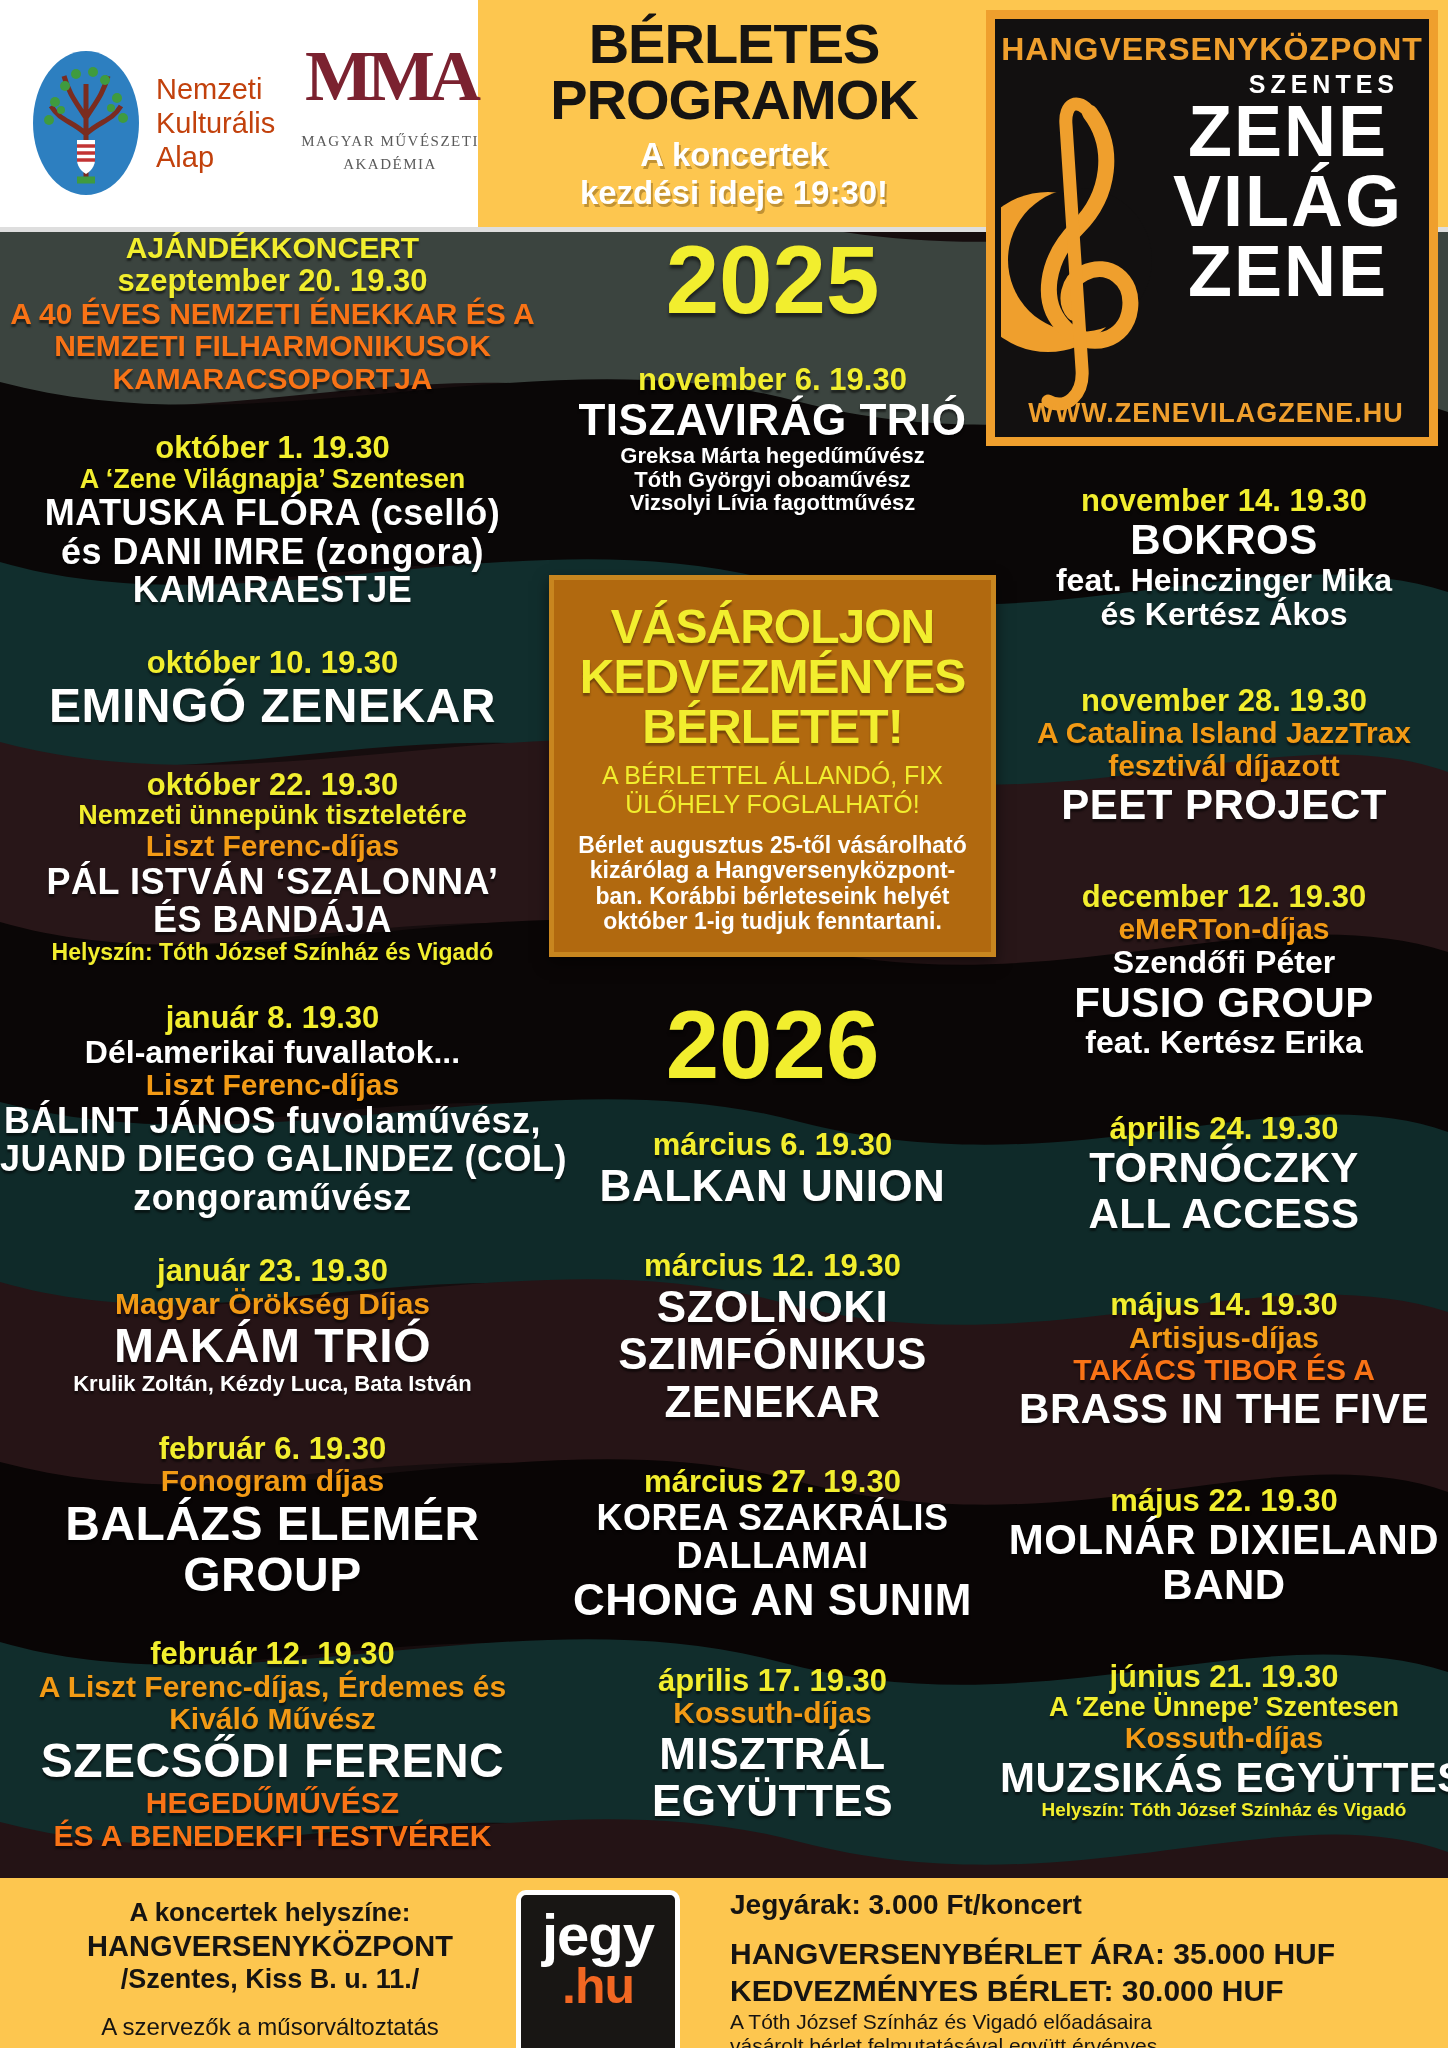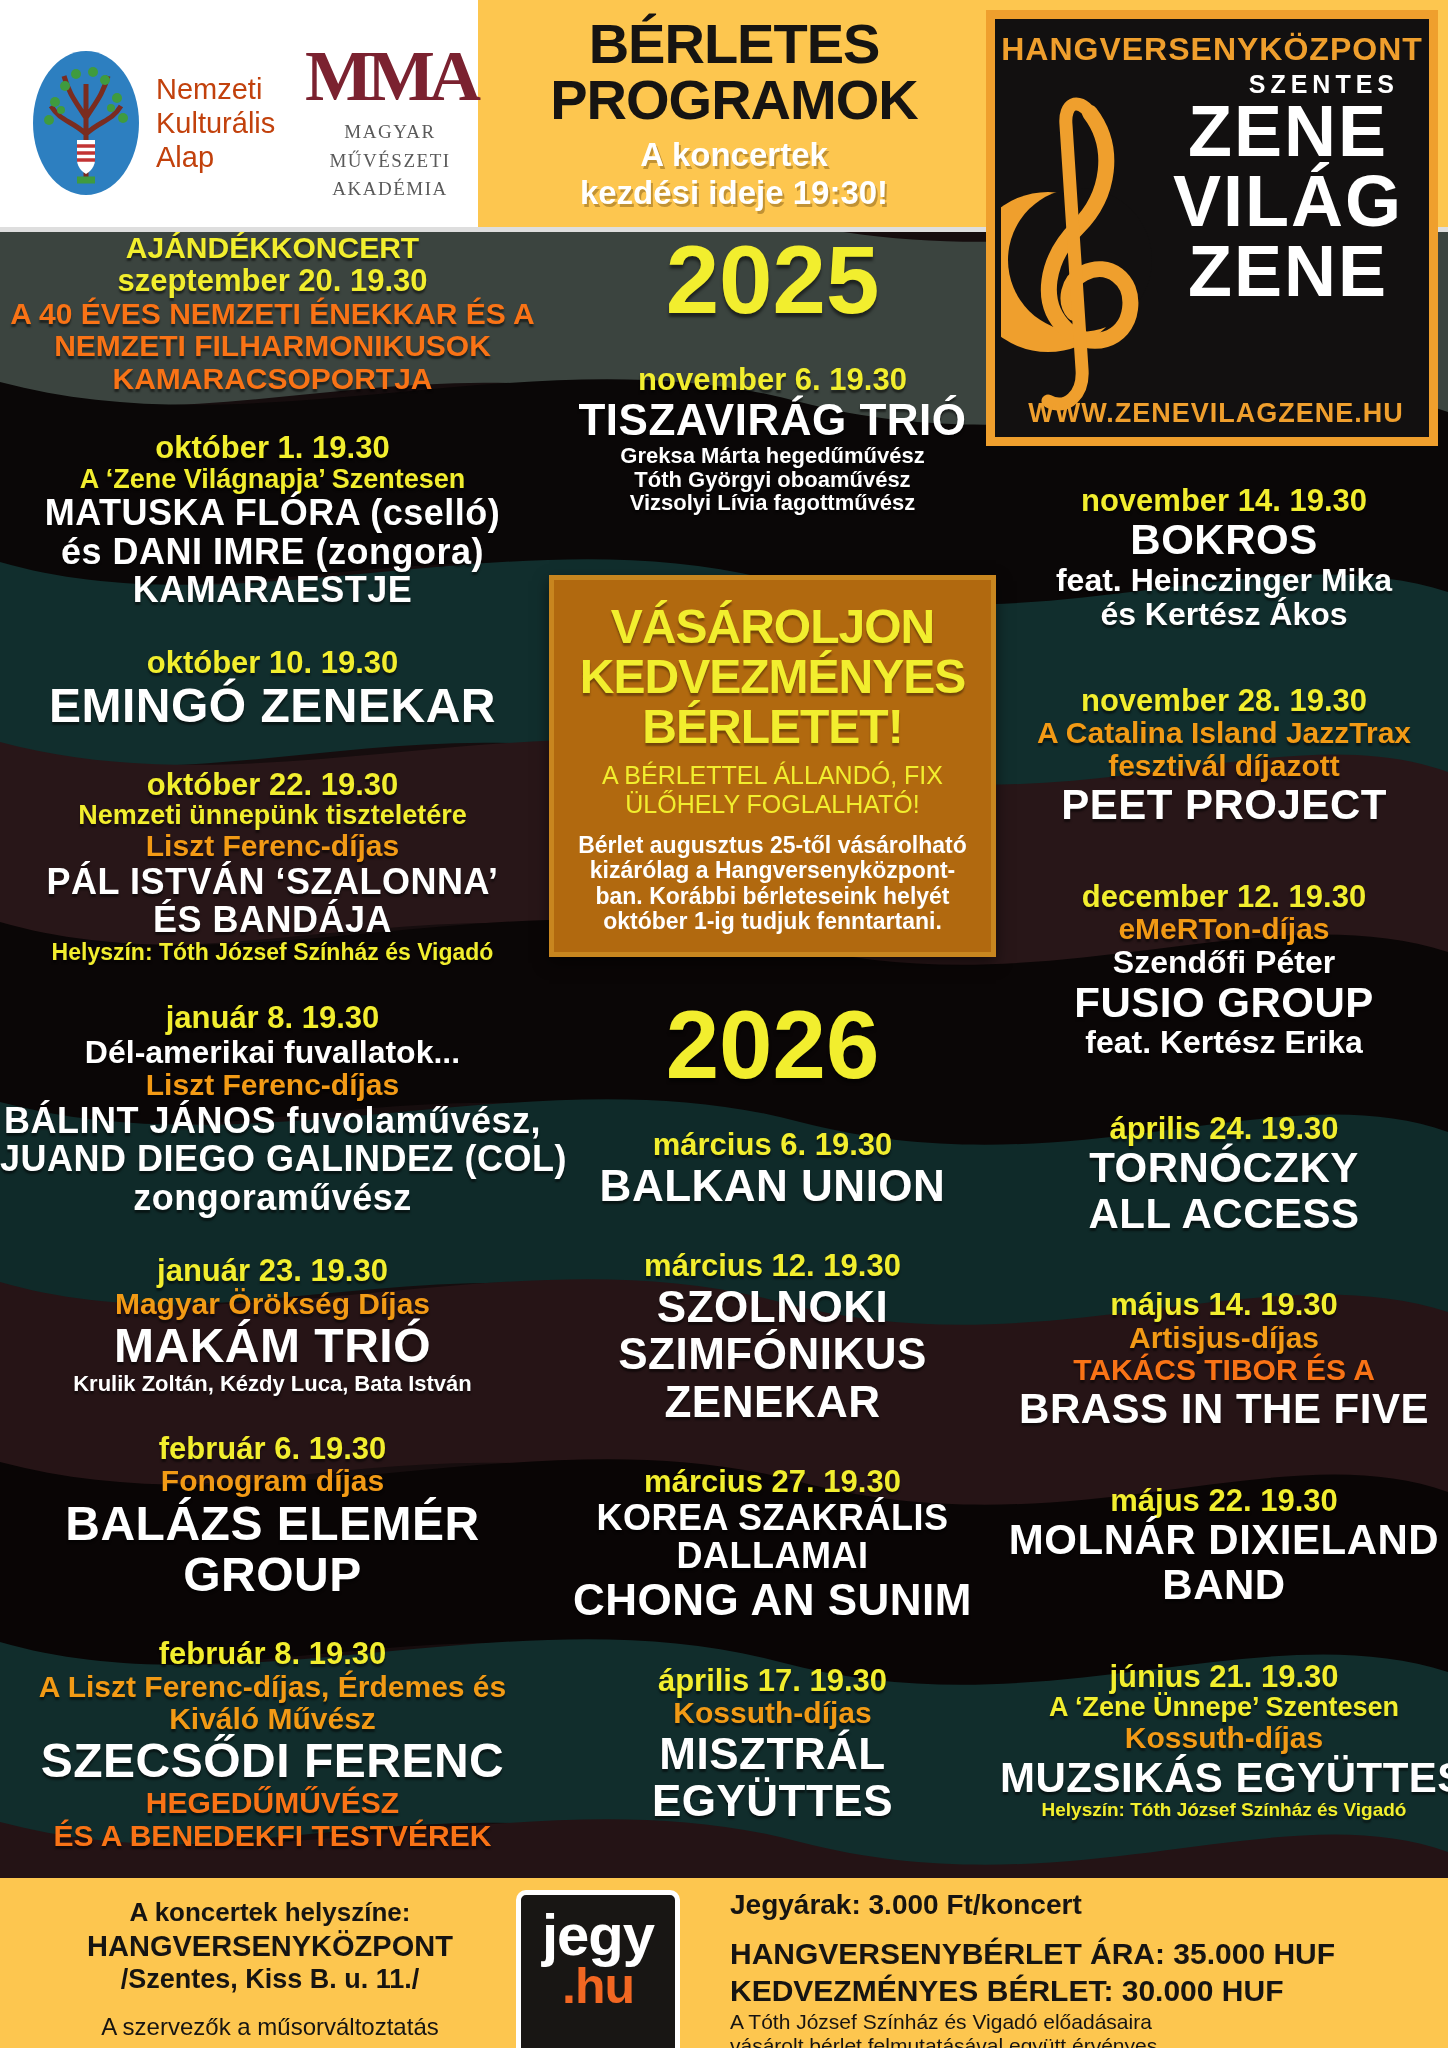--- a/index.html
+++ b/index.html
@@ -14,21 +14,21 @@
   body{margin:0;background:#ffffff;font-family:"Liberation Sans","DejaVu Sans",sans-serif;}
   .poster{position:relative;width:1448px;height:2048px;overflow:hidden;background:#160d0e;}
 
   
   .header{position:absolute;top:0;left:0;width:1448px;height:232px;background:#ffffff;border-bottom:5px solid #dedede;z-index:5;}
   .header-yellow{position:absolute;top:0;left:478px;right:0;height:227px;background:var(--hdr-yellow);}
   .nka{position:absolute;left:30px;top:48px;display:flex;align-items:center;gap:14px;}
   .nka-text{color:#c2410c;font-size:29px;line-height:1.18;font-weight:400;}
   .mma{position:absolute;left:300px;top:40px;width:180px;text-align:center;}
   .mma-acronym{font-family:"Liberation Serif","DejaVu Serif",serif;font-size:72px;font-weight:700;color:#7b2230;letter-spacing:-6px;line-height:1;}
-  .mma-name{font-family:"Liberation Serif","DejaVu Serif",serif;font-size:19px;color:#5a5a5a;letter-spacing:1.5px;line-height:1.5;margin-top:6px;}
+  .mma-name{font-family:"Liberation Serif","DejaVu Serif",serif;font-size:15px;color:#5a5a5a;letter-spacing:1.5px;line-height:1.5;margin-top:18px;}
   .hdr-title{position:absolute;left:478px;top:16px;width:512px;text-align:center;}
   .hdr-title-line{font-size:56px;font-weight:900;color:#161412;line-height:1.0;letter-spacing:-1px;}
   .hdr-sub-line{font-size:33px;font-weight:900;color:#ffffff;line-height:1.15;text-shadow:2px 3px 0 rgba(80,50,0,.35);}
   .hdr-sub-wrap{margin-top:8px;}
 
   
   .logo-box{position:absolute;top:10px;left:986px;width:452px;height:436px;background:#121010;border:9px solid var(--logo-orange);z-index:6;}
   .lb-venue{margin-top:12px;text-align:center;color:var(--logo-orange);font-size:32px;font-weight:900;letter-spacing:1px;}
   .lb-city{text-align:right;padding-right:30px;color:#ffffff;font-size:25px;font-weight:800;letter-spacing:5px;margin-top:2px;}
   .lb-clef{position:absolute;left:6px;top:78px;width:160px;height:320px;}
@@ -213,21 +213,21 @@
           <div class="ln s-titlebig">MAKÁM TRIÓ</div>
           <div class="ln s-small">Krulik Zoltán, Kézdy Luca, Bata István</div>
         </div>
         <div class="event">
           <div class="ln s-date">február 6. 19.30</div>
           <div class="ln s-award">Fonogram díjas</div>
           <div class="ln s-titlebig">BALÁZS ELEMÉR</div>
           <div class="ln s-titlebig">GROUP</div>
         </div>
         <div class="event">
-          <div class="ln s-date">február 8. 19.30</div>
+          <div class="ln s-date">február 12. 19.30</div>
           <div class="ln s-award">A Liszt Ferenc-díjas, Érdemes és</div>
           <div class="ln s-award">Kiváló Művész</div>
           <div class="ln s-titlebig">SZECSŐDI FERENC</div>
           <div class="ln s-titlesm">HEGEDŰMŰVÉSZ</div>
           <div class="ln s-titlesm">ÉS A BENEDEKFI TESTVÉREK</div>
         </div>
       </div>
 
     <div class="col col-center">
       <div id="center-top">

